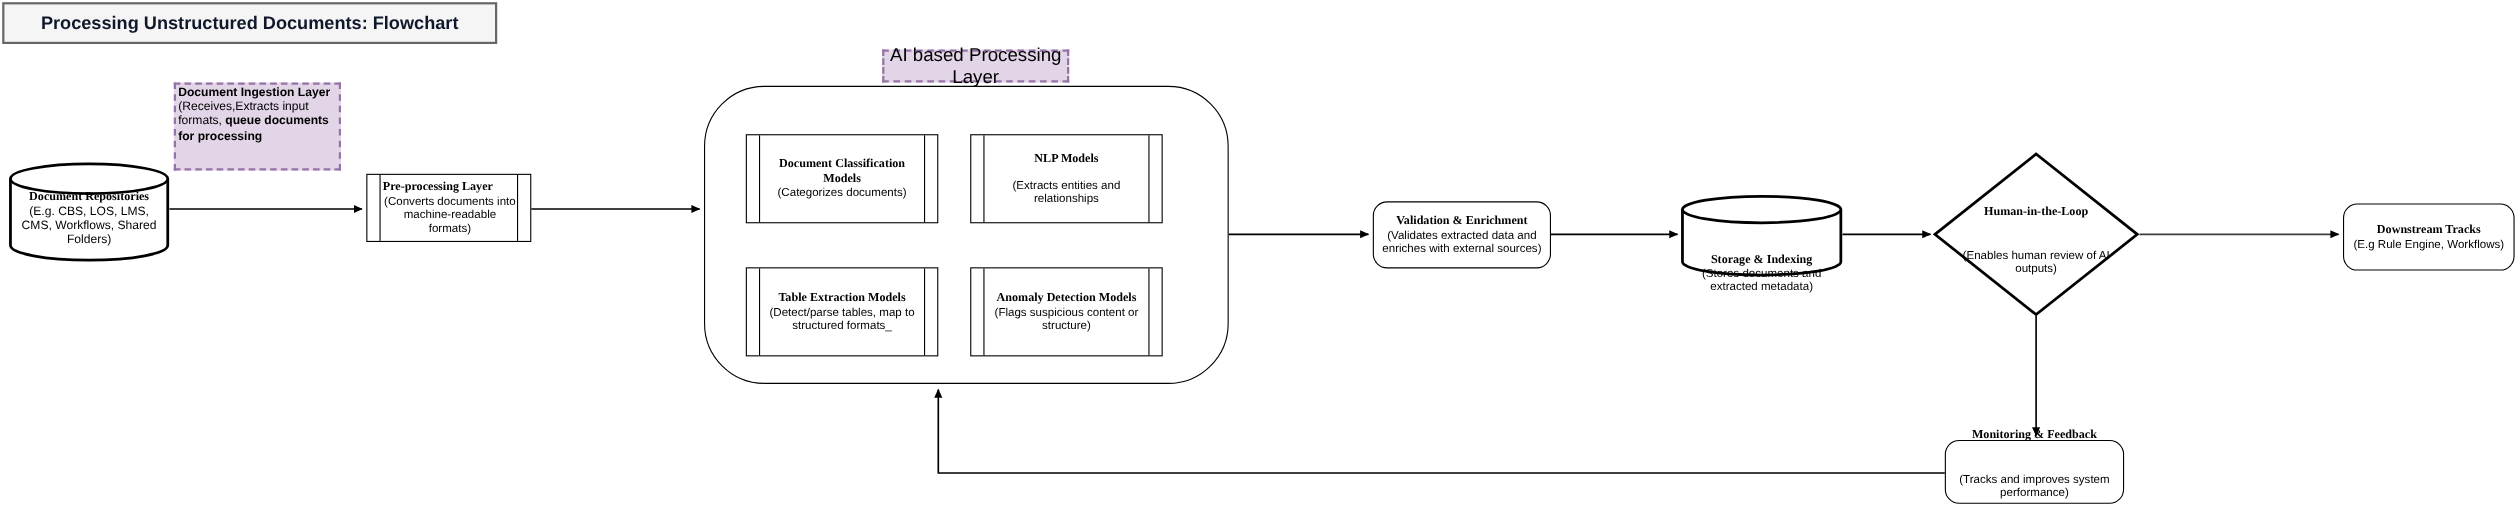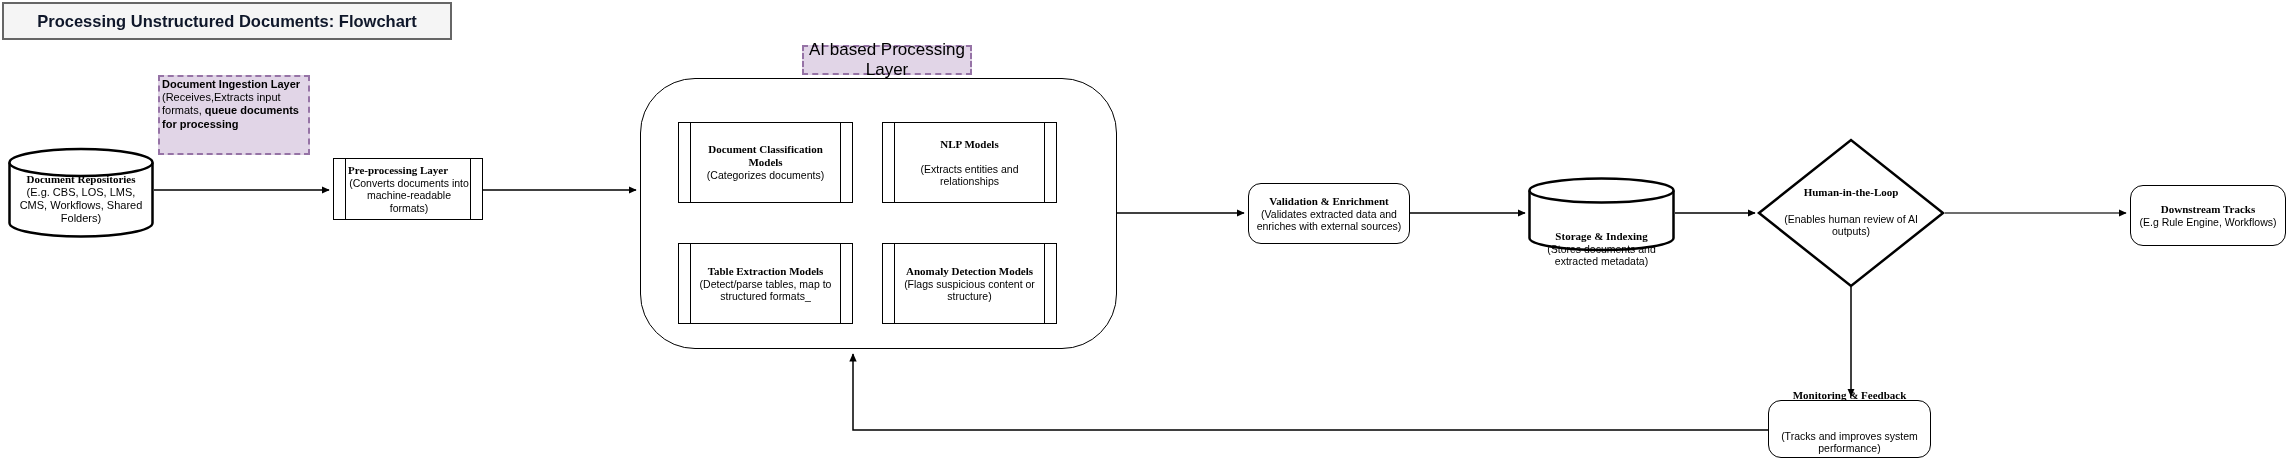--- a/index.html
+++ b/index.html
@@ -152,16 +152,16 @@
     <span class="d" style="font-size:11px;">(E.g. CBS, LOS, LMS, CMS, Workflows, Shared Folders)</span>
   </div>
 
   <div class="abs txt" style="left:1535px;top:192px;width:133px;height:52px;margin-top:31px;">
     <span class="t">Storage &amp; Indexing</span>
     <span class="d">(Stores documents and extracted metadata)</span>
   </div>
 
   <div class="abs txt" style="left:1776px;top:186px;width:150px;">
     <span class="t">Human-in-the-Loop</span>
-    <span class="d" style="margin-top:14px;">(Enables human review of AI outputs)</span>
+    <span class="d" style="margin-top:27px;">(Enables human review of AI outputs)</span>
   </div>
 
 </div>
 
 </body></html>

